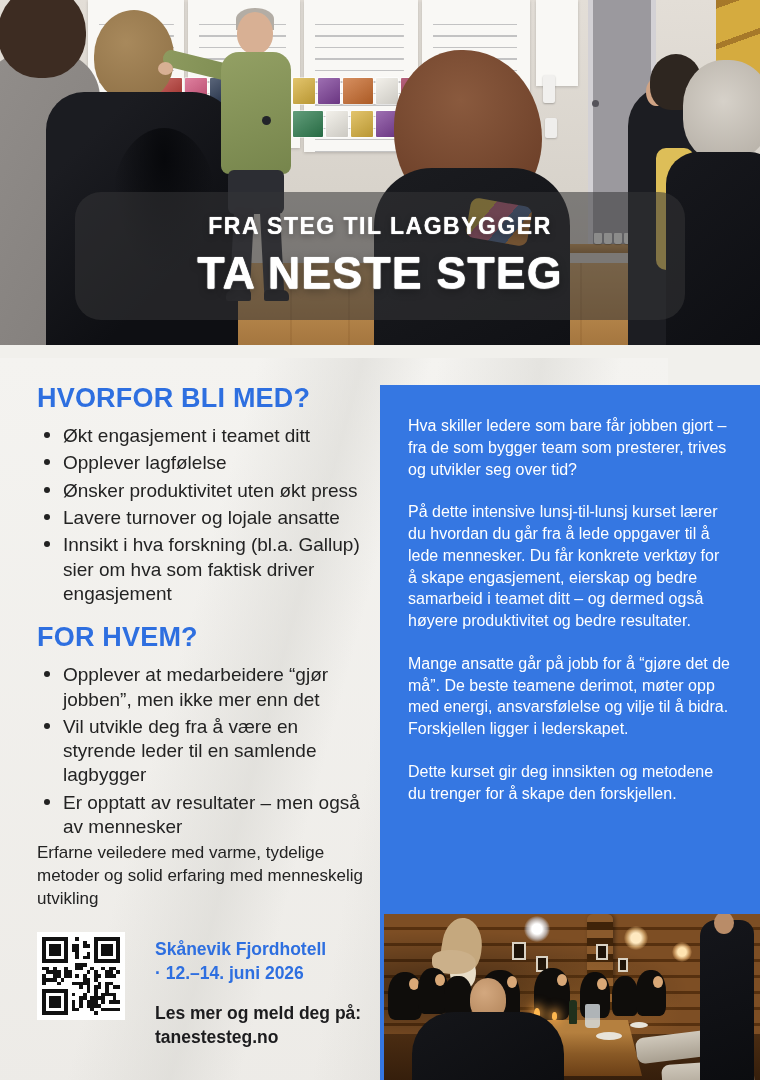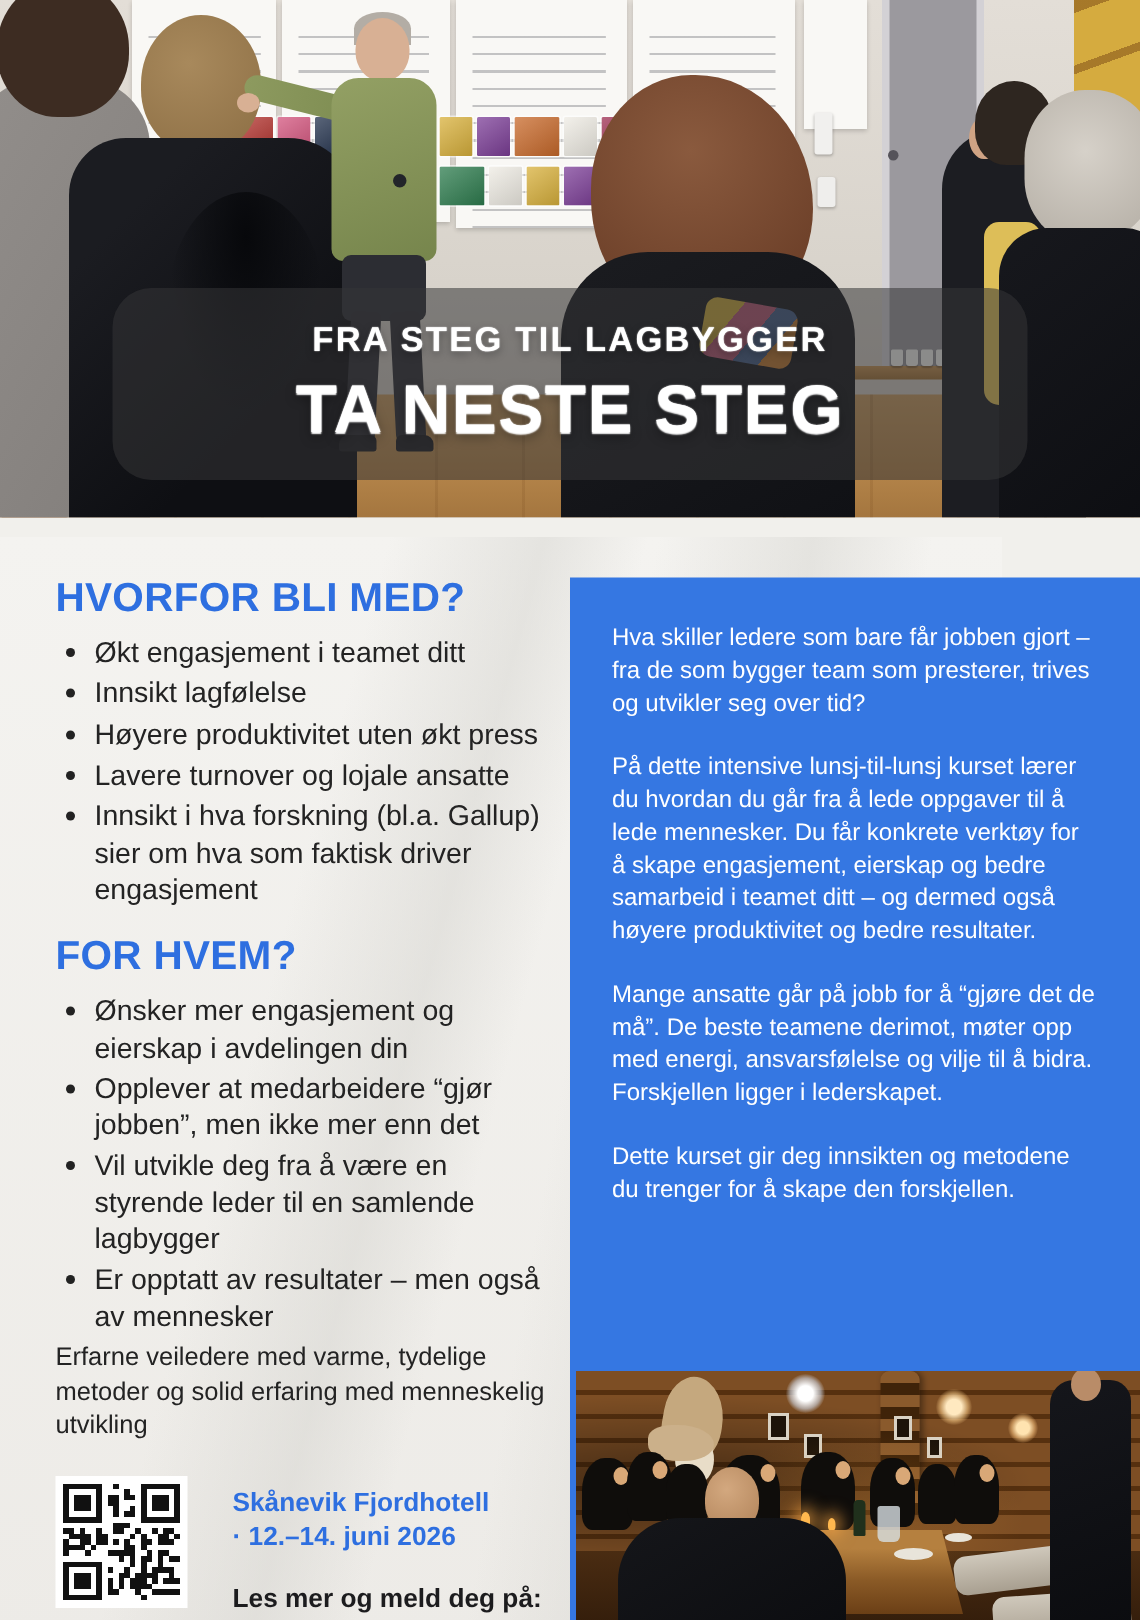--- a/index.html
+++ b/index.html
@@ -238,29 +238,28 @@
       <div class="big">TA NESTE STEG</div>
     </div>
   </div>
 
   <div class="content">
 
     <div class="left-col">
       <h2>HVORFOR BLI MED?</h2>
       <ul>
           <li>Økt engasjement i teamet ditt</li>
-          <li>Innsikt lagfølelse</li>
-          <li>Høyere produktivitet uten økt press</li>
+          <li>Opplever lagfølelse</li>
+          <li>Ønsker produktivitet uten økt press</li>
           <li>Lavere turnover og lojale ansatte</li>
           <li>Innsikt i hva forskning (bl.a. Gallup) sier om hva som faktisk driver engasjement</li>
         </ul>
 
       <h2>FOR HVEM?</h2>
       <ul>
-          <li>Ønsker mer engasjement og eierskap i avdelingen din</li>
           <li>Opplever at medarbeidere “gjør jobben”, men ikke mer enn det</li>
           <li>Vil utvikle deg fra å være en styrende leder til en samlende lagbygger</li>
           <li>Er opptatt av resultater – men også av mennesker</li>
         </ul>
 
       <p class="meet-text">Erfarne veiledere med varme, tydelige metoder og solid erfaring med menneskelig utvikling</p>
 
       <div class="venue-row">
         <div class="qr">
             <svg viewBox="0 0 21 21" shape-rendering="crispEdges" fill="#111">

